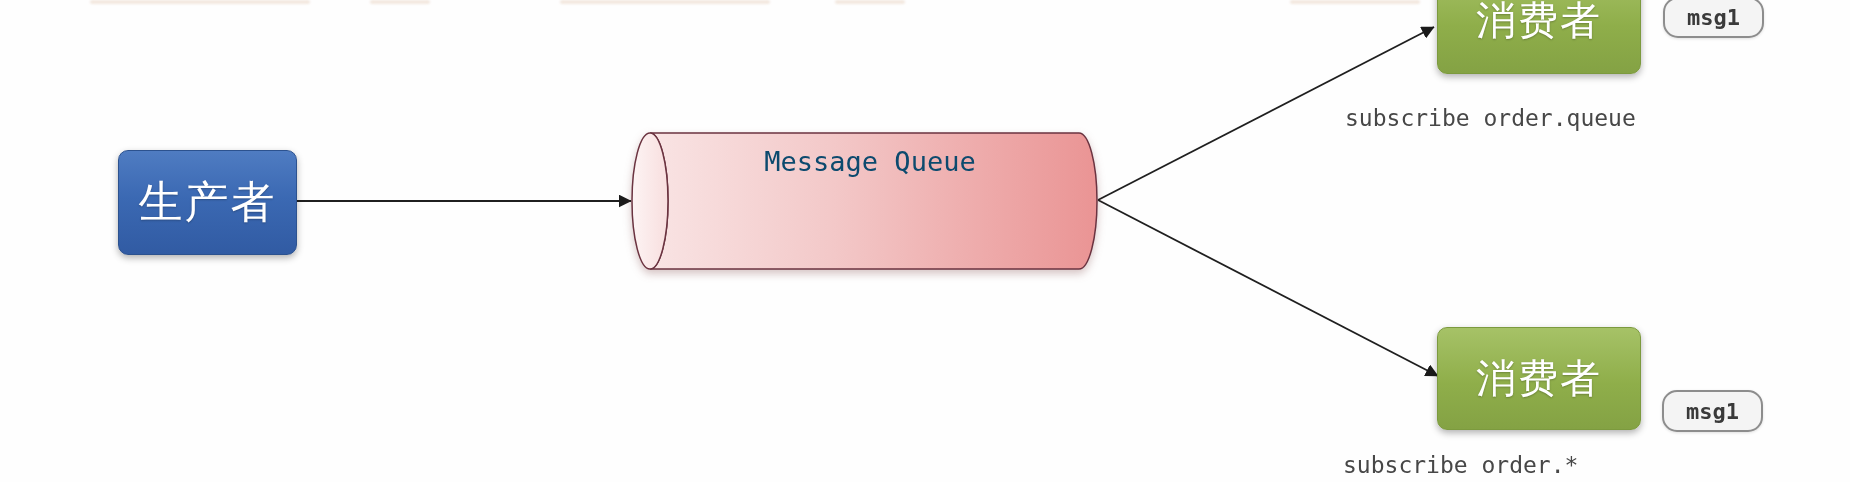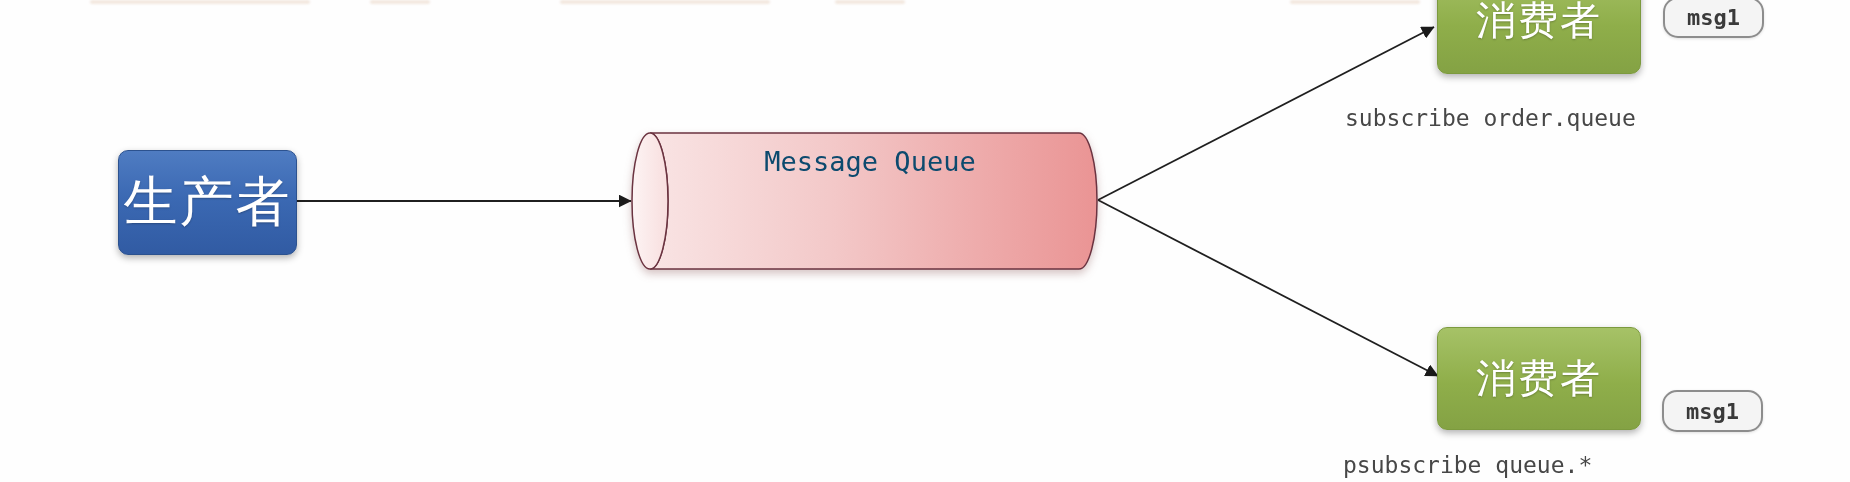--- a/index.html
+++ b/index.html
@@ -18,21 +18,21 @@
     position:absolute;border-radius:10px;
     display:flex;align-items:center;justify-content:center;
     color:#fff;
     box-shadow:0 3px 7px rgba(0,0,0,0.30);
     text-shadow:0 1px 2px rgba(0,0,0,0.25);
   }
   .producer{
     left:118px;top:150px;width:177px;height:103px;
     background:linear-gradient(180deg,#4f7cc2 0%,#3b69b3 45%,#315ba3 100%);
     border:1px solid #2c528f;
-    font-size:54px;letter-spacing:2px;
+    font-size:44px;letter-spacing:2px;
   }
   .consumer{
     width:202px;height:105px;
     background:linear-gradient(180deg,#a6c267 0%,#8fae4a 55%,#84a244 100%);
     border:1px solid #7c9a3e;
     font-size:40px;letter-spacing:2px;
   }
   .consumer.top{left:1437px;top:-33px;}
   .consumer.bottom{left:1437px;top:327px;height:101px;}
   
@@ -112,15 +112,15 @@
   <div class="node consumer top">
     <span>消费者</span>
   </div>
   <div class="badge top">msg1</div>
   <div class="caption subscribe">subscribe order.queue</div>
 
   <div class="node consumer bottom">
     <span>消费者</span>
   </div>
   <div class="badge bottom">msg1</div>
-  <div class="caption psubscribe">psubscribe queue.*</div>
+  <div class="caption psubscribe">subscribe order.*</div>
 
 </div>
 
 </body></html>

